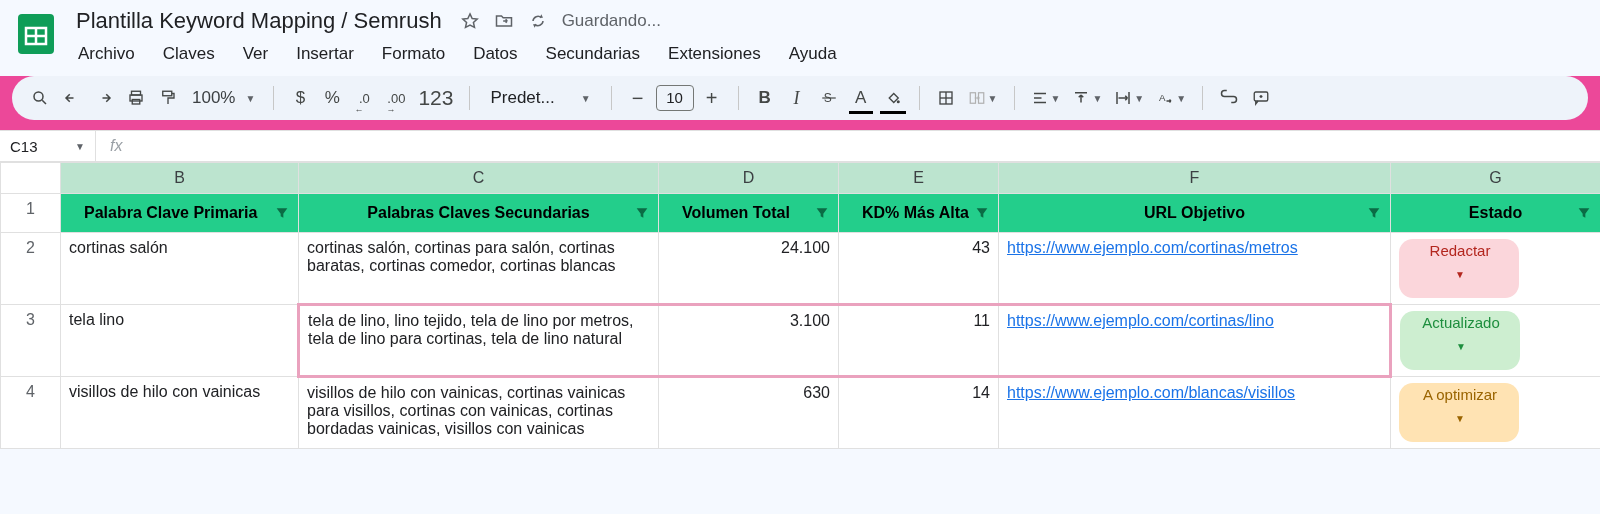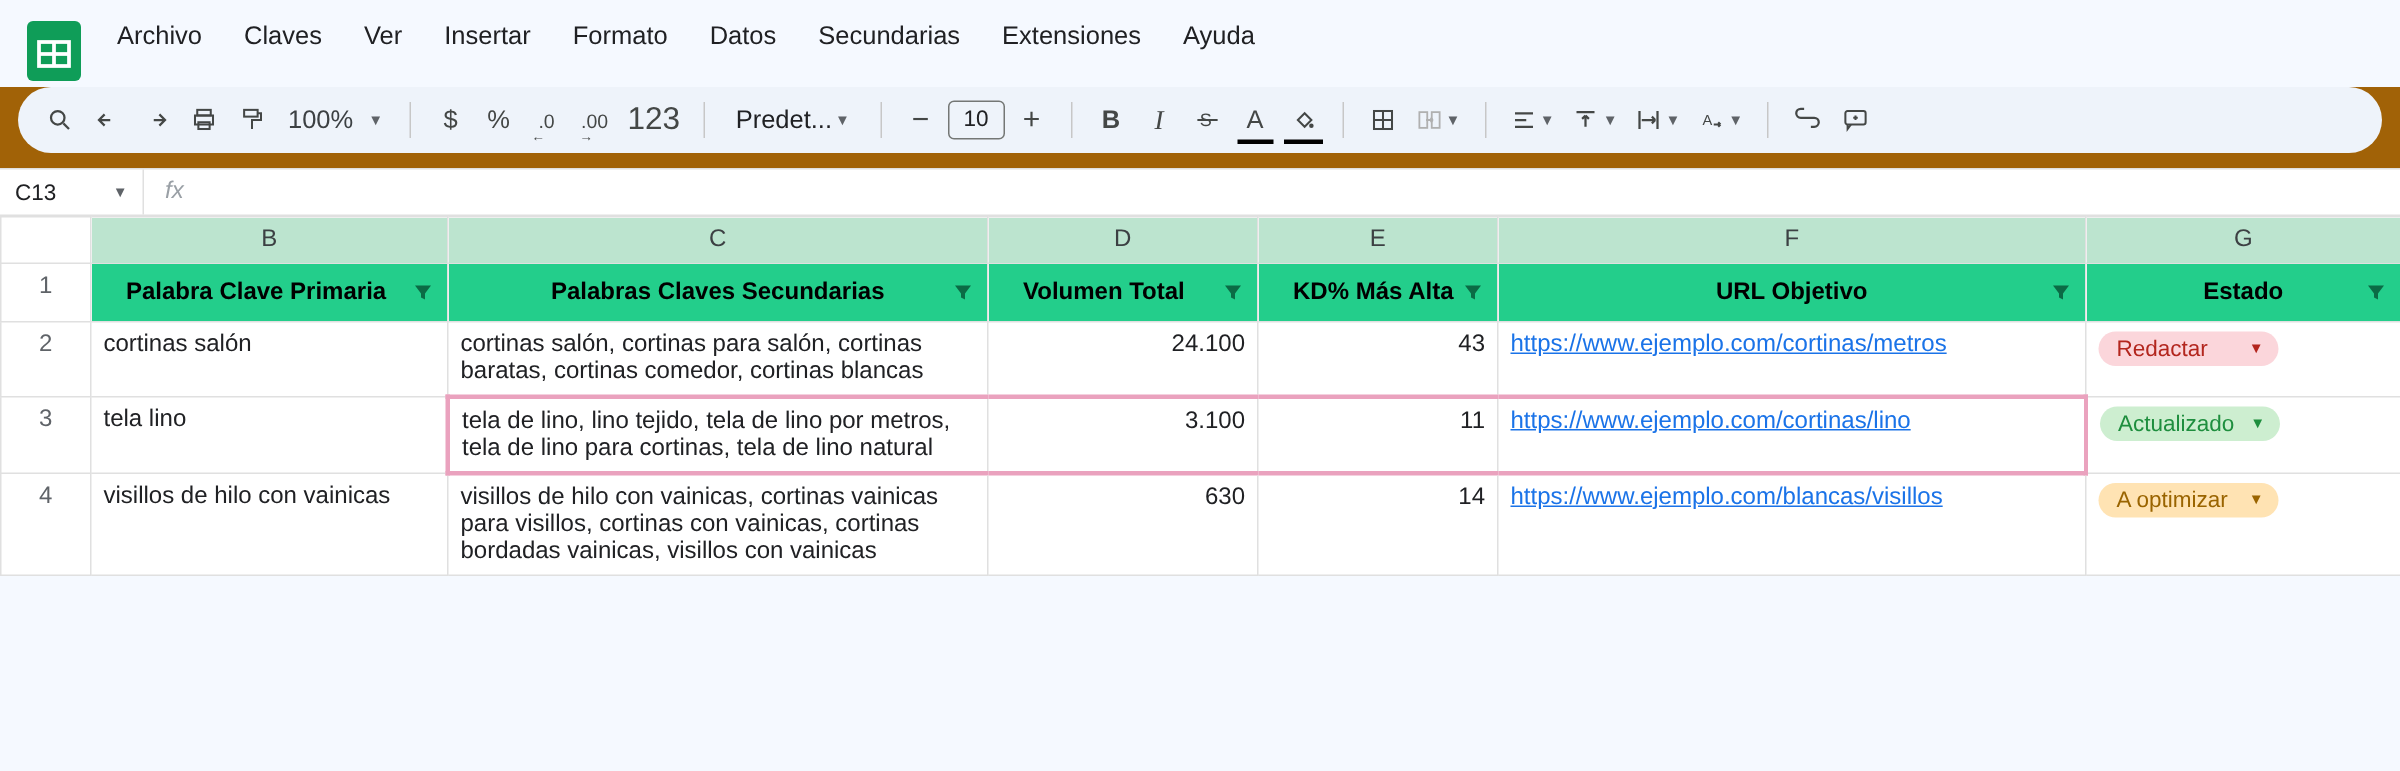--- a/index.html
+++ b/index.html
@@ -43,21 +43,21 @@
   .saving { color: #5f6368; font-size: 17px; }
   .menubar {
     display: flex;
     gap: 20px;
     padding: 6px 2px 10px 2px;
     font-size: 17px;
     color: #202124;
   }
   .menu-item { cursor: pointer; border-radius: 4px; padding: 2px 4px; }
   
-  .toolbar-wrap { padding: 0 12px 10px 12px; background:#a16207; }
+  .toolbar-wrap { padding: 0 12px 10px 12px; background:#ec4899; }
   .toolbar {
     background: #eef3fa;
     border-radius: 26px;
     height: 44px;
     display: flex;
     align-items: center;
     padding: 0 14px;
     gap: 4px;
   }
   .tbtn {
@@ -67,21 +67,21 @@
     border-radius: 4px;
     cursor: pointer;
     padding: 0 4px;
   }
   .tdivider {
     width: 1px; height: 24px;
     background: #c7c7c7;
     margin: 0 8px;
   }
   .zoom { font-size: 17px; color:#3c4043; display:flex; align-items:center; gap:8px; padding:0 6px;}
-  .font-sel { font-size: 17px; padding:0 8px; display:flex; align-items:center; }
+  .font-sel { font-size: 17px; padding:0 8px; display:flex; align-items:center; gap:24px;}
   .size-box {
     border: 1px solid #747775;
     border-radius: 4px;
     width: 38px; height: 26px;
     text-align: center;
     line-height: 24px;
     font-size: 15px;
   }
   .caret { font-size: 10px; color:#5f6368; margin-left:2px;}
   .a-underline { position:relative; }
@@ -160,24 +160,25 @@
   
   .hl { background:#e9f6ee; position:relative; }
   .hl-border-top { border-top: 3px solid #eaa2be !important; }
   .hl-border-bottom { border-bottom: 3px solid #eaa2be !important; }
   .hl-border-left { border-left: 3px solid #eaa2be !important; }
   .hl-border-right { border-right: 3px solid #eaa2be !important; }
   
   .pill {
     display:inline-flex; align-items:center; justify-content:space-between;
     border-radius: 14px;
-    padding: 3px 10px 3px 12px;
+    padding: 3px 10px 18px 12px;
     font-size: 15px;
     gap:10px;
     min-width: 120px;
+    flex-direction: column;
   }
   .pill .pcaret { font-size:10px; }
   .pill-red { background:#fbd6db; color:#b3261e; }
   .pill-red .pcaret{ color:#b3261e;}
   .pill-green { background:#cdeed0; color:#1e8e3e; }
   .pill-green .pcaret{ color:#1e8e3e;}
   .pill-orange { background:#ffe3b3; color:#9a6400; }
   .pill-orange .pcaret{ color:#9a6400;}
   
   .filter svg { display:block; }
@@ -194,20 +195,41 @@
 <div class="titlebar">
   <div class="app-icon">
     <svg viewBox="0 0 48 48" width="48" height="48">
       <rect x="6" y="4" width="36" height="40" rx="4" fill="#0f9d58"></rect>
       <rect x="14" y="18" width="20" height="16" fill="none" stroke="#fff" stroke-width="2.5"></rect>
       <line x1="14" y1="26" x2="34" y2="26" stroke="#fff" stroke-width="2.5"></line>
       <line x1="24" y1="18" x2="24" y2="34" stroke="#fff" stroke-width="2.5"></line>
     </svg>
   </div>
   <div class="title-col">
+    <div class="title-row">
+      <span class="doc-title">Plantilla Keyword Mapping / Semrush</span>
+      <span class="title-icon">
+        <svg class="i20" viewBox="0 0 24 24">
+            <path fill="none" stroke="#5f6368" stroke-width="1.8" d="M12 3.5l2.6 5.6 6 .6-4.5 4.1 1.3 5.9L12 16.9 6.6 19.7l1.3-5.9L3.4 9.7l6-.6z"></path>
+          </svg>
+      </span>
+      <span class="title-icon">
+        <svg class="i20" viewBox="0 0 24 24">
+            <path fill="none" stroke="#5f6368" stroke-width="1.8" d="M3 6h6l2 2h10v10H3z"></path>
+            <path fill="none" stroke="#5f6368" stroke-width="1.8" d="M11 12h5m0 0-2-2m2 2-2 2"></path>
+          </svg>
+      </span>
+      <span class="title-icon">
+        <svg class="i20" viewBox="0 0 24 24">
+            <path fill="none" stroke="#5f6368" stroke-width="1.8" d="M6 12a6 6 0 0 1 10-4M18 12a6 6 0 0 1-10 4"></path>
+            <path fill="#5f6368" d="M16 4l2 4h-4zM8 20l-2-4h4z"></path>
+          </svg>
+      </span>
+      <span class="saving">Guardando...</span>
+    </div>
     <div class="menubar">
       <span class="menu-item">Archivo</span>
       <span class="menu-item">Claves</span>
       <span class="menu-item">Ver</span>
       <span class="menu-item">Insertar</span>
       <span class="menu-item">Formato</span>
       <span class="menu-item">Datos</span>
       <span class="menu-item">Secundarias</span>
       <span class="menu-item">Extensiones</span>
       <span class="menu-item">Ayuda</span>

